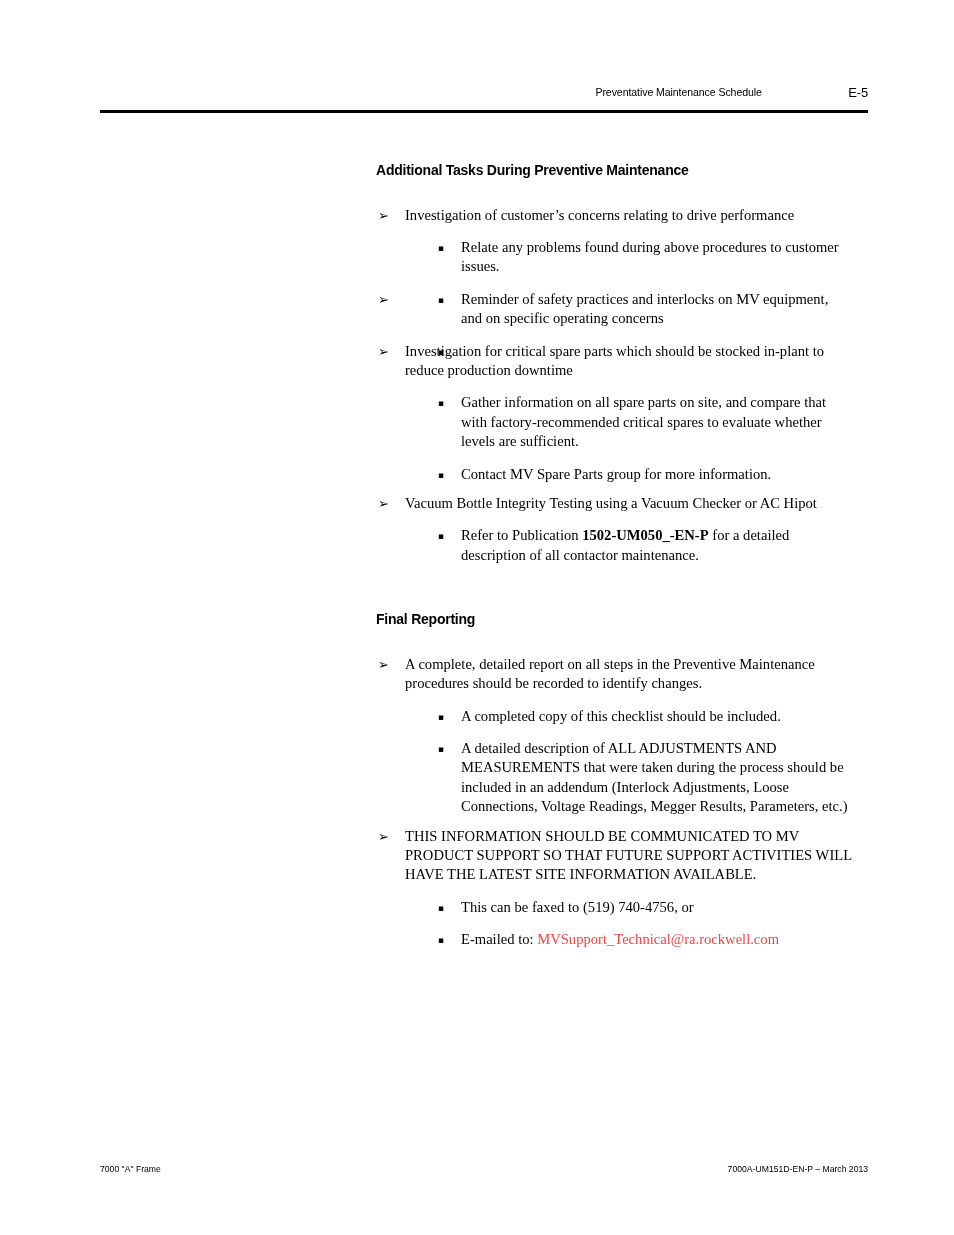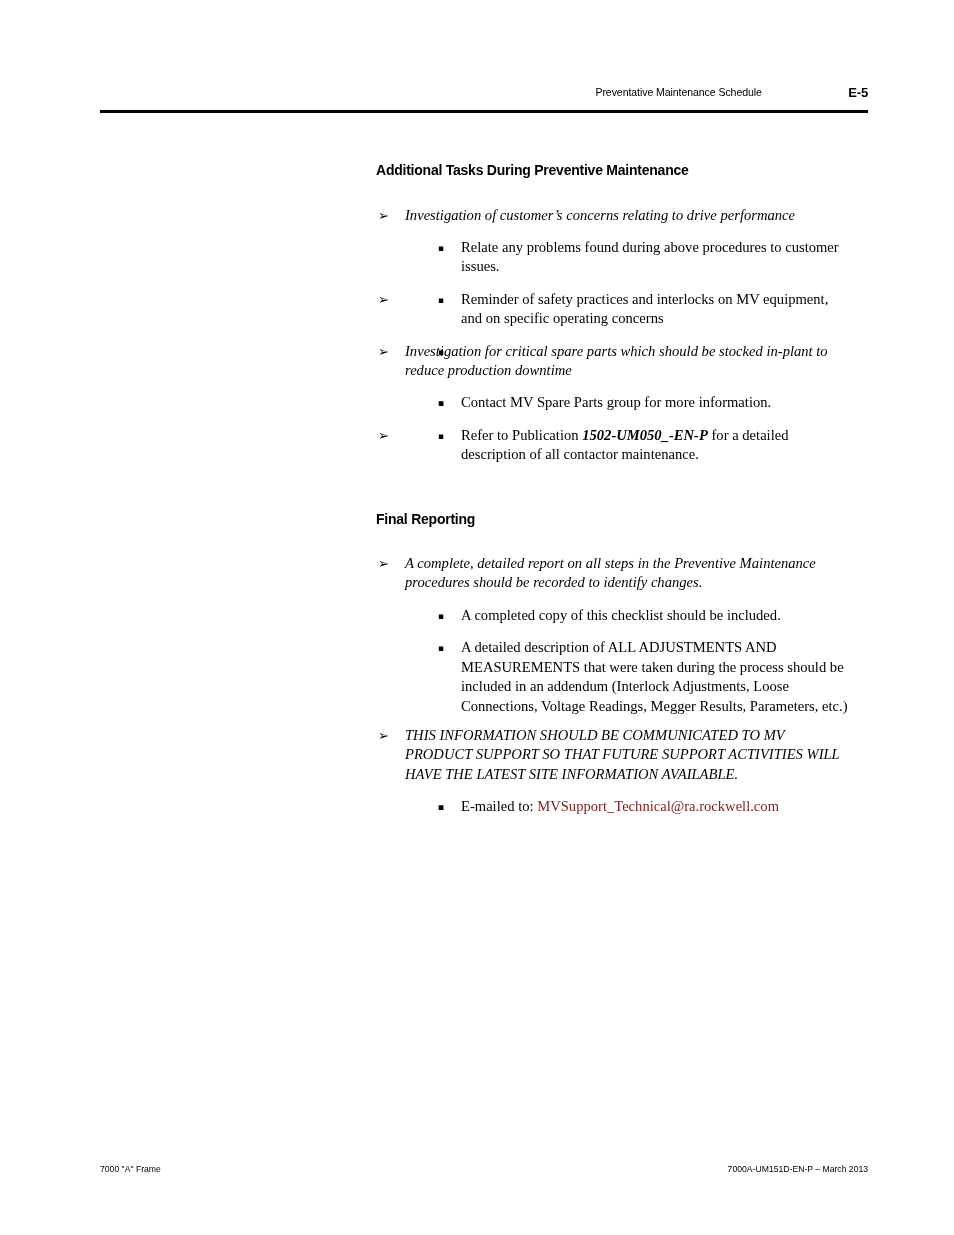--- a/index.html
+++ b/index.html
@@ -36,21 +36,21 @@
     white-space: nowrap;
     transform: scaleX(0.92);
     transform-origin: right top;
   }
   .page-header .hdr-page {
     position: absolute;
     right: 0px;
     top: -1px;
     font-family: "Liberation Sans", "DejaVu Sans", sans-serif;
     font-size: 13px;
-    font-weight: bold;
+    font-weight: normal;
     letter-spacing: -0.2px;
     white-space: nowrap;
   }
   .header-rule {
     position: absolute;
     left: 100px;
     top: 110px;
     width: 768px;
     height: 3px;
     background: #000000;
@@ -106,21 +106,20 @@
   li.item1 > .marker1 {
     position: absolute;
     left: 2px;
     top: 0px;
     font-family: "DejaVu Sans", sans-serif;
     font-size: 13px;
     line-height: 19.4px;
   }
   li.item1 > .txt {
     display: block;
-    font-style: italic;
   }
 
   li.item2 {
     position: relative;
     padding-left: 56px;
     margin-top: 13px;
     font-size: 14.6px;
     line-height: 19.4px;
   }
   li.item2 > .marker2 {
@@ -130,23 +129,23 @@
     font-family: "DejaVu Sans", sans-serif;
     font-size: 9px;
     line-height: 20.5px;
   }
   li.item2 > .txt {
     display: block;
   }
 
   ul.lvl2 { margin-top: 2px; margin-bottom: 6px; }
 
-  b.pub { font-weight: bold; font-style: italic; }
+  b.pub { font-weight: bold; }
   a.maillink {
-    color: #7f1d1d;
+    color: #ef4444;
     text-decoration: none;
   }
 
   
   .page-footer {
     position: absolute;
     left: 100px;
     top: 1163px;
     width: 768px;
     height: 16px;
@@ -212,30 +211,32 @@
             </li>
           </ul>
         </li>
 
         <li class="item1">
           <span class="marker1">➢</span>
           <span class="txt">Investigation for critical spare parts which should be stocked in-plant to reduce production downtime</span>
           <ul class="lvl2">
             <li class="item2">
               <span class="marker2">▪</span>
+              <span class="txt">Gather information on all spare parts on site, and compare that with factory-recommended critical spares to evaluate whether levels are sufficient.</span>
             </li>
             <li class="item2">
               <span class="marker2">▪</span>
               <span class="txt">Contact MV Spare Parts group for more information.</span>
             </li>
           </ul>
         </li>
 
         <li class="item1">
           <span class="marker1">➢</span>
+          <span class="txt">Vacuum Bottle Integrity Testing using a Vacuum Checker or AC Hipot</span>
           <ul class="lvl2">
             <li class="item2">
               <span class="marker2">▪</span>
               <span class="txt">
                 <span>Refer to Publication </span><b class="pub">1502-UM050_-EN-P</b><span> for a detailed description of all contactor maintenance.</span>
               </span>
             </li>
           </ul>
         </li>
 
@@ -261,20 +262,21 @@
             </li>
           </ul>
         </li>
 
         <li class="item1">
           <span class="marker1">➢</span>
           <span class="txt">THIS INFORMATION SHOULD BE COMMUNICATED TO MV PRODUCT SUPPORT SO THAT FUTURE SUPPORT ACTIVITIES WILL HAVE THE LATEST SITE INFORMATION AVAILABLE.</span>
           <ul class="lvl2">
             <li class="item2">
               <span class="marker2">▪</span>
+              <span class="txt">This can be faxed to (519) 740-4756, or</span>
             </li>
             <li class="item2">
               <span class="marker2">▪</span>
               <span class="txt"><span>E-mailed to:  </span><a class="maillink" href="#">MVSupport_Technical@ra.rockwell.com</a></span>
             </li>
           </ul>
         </li>
 
       </ul>
     </div>

